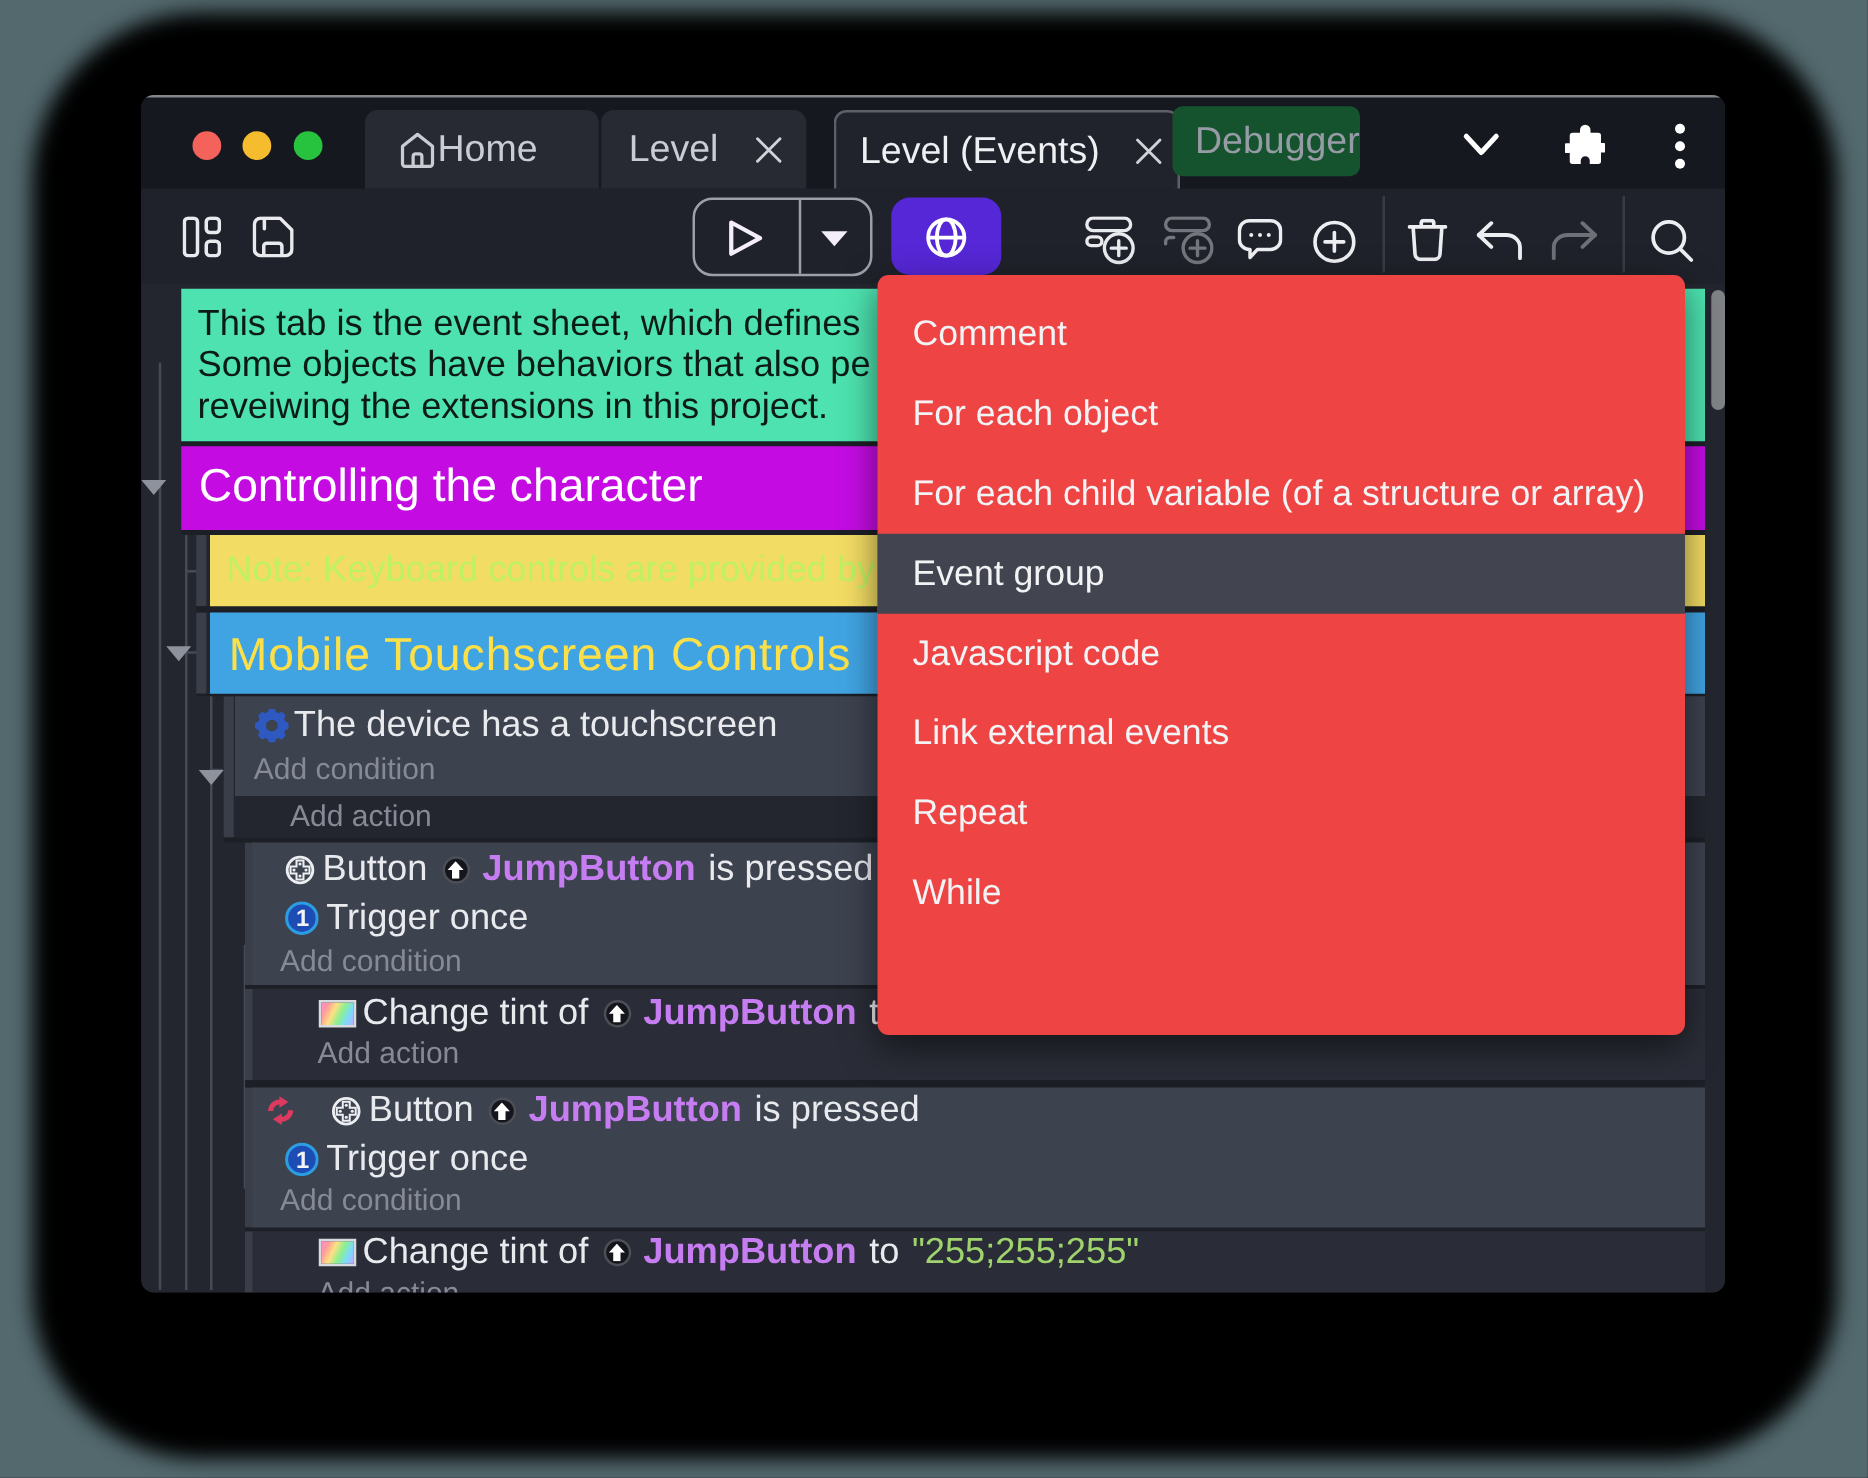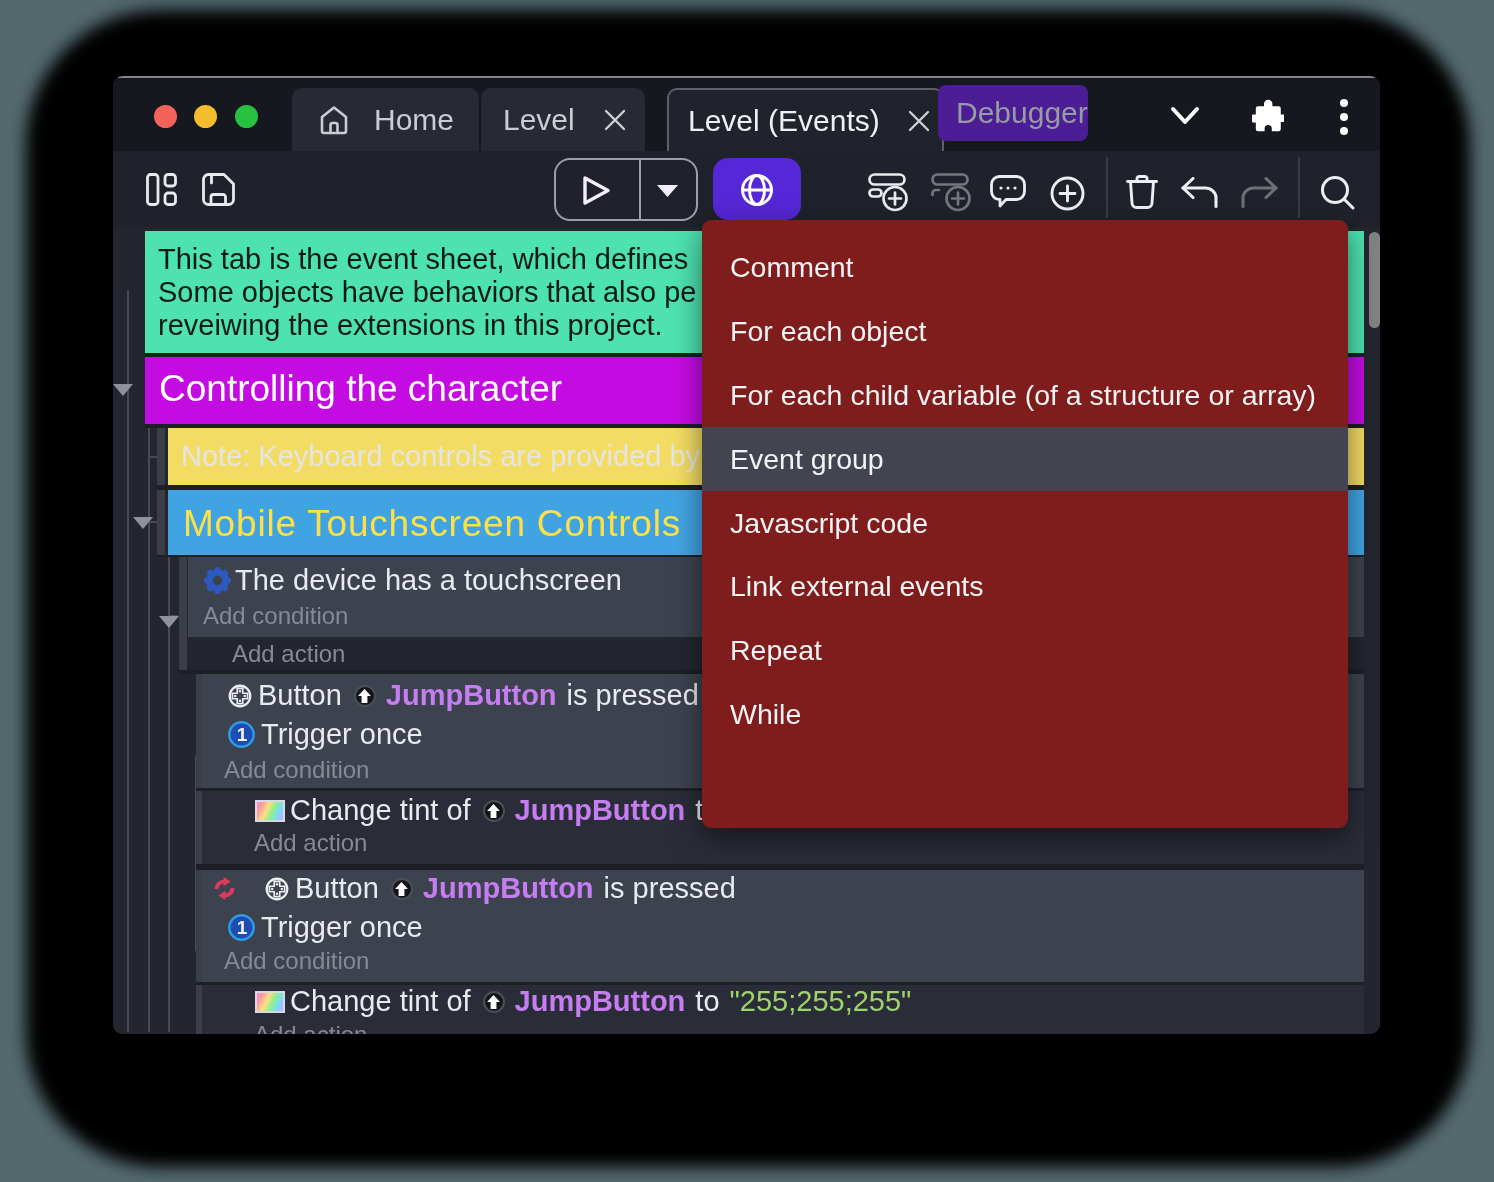--- a/index.html
+++ b/index.html
@@ -10,60 +10,60 @@
           filter: blur(8px); }
   #win { position:absolute; left:113px; top:76px; width:1267px; height:958px; border-radius:10px;
          background:#23252e; overflow:hidden; }
   #topline { position:absolute; left:0; top:0; width:100%; height:2px; background:#84868c; border-radius:10px 10px 0 0; }
   
   #titlebar { position:absolute; left:0; top:0; width:100%; height:75px; background:#16181f; }
   .light { position:absolute; top:29px; width:23px; height:23px; border-radius:50%; }
   .tab { position:absolute; top:12px; height:63px; background:#272a33; border-radius:10px 10px 0 0;
          display:flex; align-items:center; color:#c9ccd3; font-size:30px; white-space:nowrap; overflow:hidden; }
   .tab.active { background:#20232c; border:2px solid #5d6069; border-bottom:none; color:#eef0f3; }
-  .tab.debugger { background:#4c1d95; color:#979ba5;text-align:right; }
+  .tab.debugger { background:#14532d; color:#979ba5;text-align:right; }
   
   #toolbar { position:absolute; left:0; top:75px; width:100%; height:76px; background:#20222b; }
   .vsep { position:absolute; top:6px; width:2px; height:61px; background:#393c45; }
   #playbtn { position:absolute; left:441px; top:7px; width:144px; height:63px; border:2px solid #9a9fa9; border-radius:16px; }
   #playdiv { position:absolute; left:83px; top:0px; width:2px; height:59px; background:#9a9fa9; }
   #globebtn { position:absolute; left:600px; top:7px; width:88px; height:62px; background:#5627d6; border-radius:15px; }
   
   #sheet { position:absolute; left:0; top:151px; width:100%; height:807px; background:#24262f; }
   .blk { position:absolute; }
   .guide { position:absolute; width:2px; background:#454a55; }
   .rail { position:absolute; width:8px; background:#3a3e48; }
   .tri { position:absolute; width:0; height:0; border-left:10px solid transparent; border-right:10px solid transparent; border-top:12px solid #8e929d; }
   .row { position:absolute; display:flex; align-items:center; white-space:nowrap; }
   .etx { color:#e8eaee; font-size:29px; }
   .mut { color:#868a95; font-size:24px; }
   .jb  { color:#c77df2; font-weight:bold; font-size:29px; }
   .grn { color:#9fd36d; font-size:29px; }
   .upc { width:22px; height:22px; border-radius:50%; background:#14161c; border:2px solid #4c4f56; flex:none;
          display:flex; align-items:center; justify-content:center; color:#fff; }
   
-  #menu { position:absolute; left:702px; top:220px; width:646px; height:608px; background:#7f1d1d; border-radius:9px;
+  #menu { position:absolute; left:702px; top:220px; width:646px; height:608px; background:#ef4444; border-radius:9px;
           box-shadow:0 10px 28px rgba(0,0,0,.5); padding-top:15.5px; }
   .mi { height:63.9px; display:flex; align-items:center; padding-left:28px; color:#f2f3f5; font-size:28.5px; }
   .mi.hl { background:#42454f; }
 </style>
 </head>
 <body>
 <div id="blob"></div>
 <div id="win">
   <div id="titlebar">
     <div class="light" style="left:41px; background:#f4635b;"></div>
     <div class="light" style="left:81px; background:#f5bd2e;"></div>
     <div class="light" style="left:122px; background:#27c33e;"></div>
     <div class="tab" style="left:179px; width:187px;">
       <svg style="margin-left:26px;" width="32" height="32" viewBox="0 0 32 32" fill="none" stroke="#c9ccd3" stroke-width="2.6" stroke-linecap="round" stroke-linejoin="round">
         <path d="M4 13 L16 3.5 L28 13 L28 27 A2 2 0 0 1 26 29 L6 29 A2 2 0 0 1 4 27 Z"></path>
         <path d="M12.5 29 L12.5 21 A2 2 0 0 1 14.5 19 L17.5 19 A2 2 0 0 1 19.5 21 L19.5 29"></path>
       </svg>
-      <span style="margin-left:24px;">Home</span>
+      <span style="">Home</span>
     </div>
     <div class="tab" style="left:368px; width:164px;">
       <span style="margin-left:22px;">Level</span>
       <svg style="margin-left:28px;" width="24" height="24" viewBox="0 0 24 24" fill="none" stroke="#cfd2d6" stroke-width="2.3" stroke-linecap="round">
           <path d="M3 3 L21 21 M21 3 L3 21"></path>
         </svg>
     </div>
     <div class="tab active" style="left:554px; width:277px;">
       <span style="margin-left:19px;">Level (Events)</span>
       <svg style="margin-left:27px;" width="24" height="24" viewBox="0 0 24 24" fill="none" stroke="#cfd2d6" stroke-width="2.3" stroke-linecap="round">
@@ -192,21 +192,21 @@
     <div class="blk" style="left:75px; top:330px; width:1176px; height:80px; background:#3d424f;"></div>
     <div class="blk" style="left:75px; top:410px; width:1176px; height:33px; background:#23262f;"></div>
     <div class="blk" style="left:89px; top:447px; width:1162px; height:114px; background:#3d424f;"></div>
     <div class="blk" style="left:89px; top:564px; width:1162px; height:73px; background:#2a2d37;"></div>
     <div class="blk" style="left:89px; top:643px; width:1162px; height:112px; background:#3d424f;"></div>
     <div class="blk" style="left:89px; top:758px; width:1162px; height:49px; background:#2a2d37;"></div>
 
     <div class="abs" style="left:45px; top:16px; color:#0c1b16; font-size:29px; line-height:33px;">This tab is the event sheet, which defines<br>Some objects have behaviors that also pe<br>reveiwing the extensions in this project.</div>
 
     <div class="abs" style="left:46px; top:141px; color:#fff; font-size:37px;">Controlling the character</div>
-    <div class="abs" style="left:68px; top:213px; color:#e5e5e5; font-size:29px;">Note: Keyboard controls are provided by</div>
+    <div class="abs" style="left:68px; top:213px; color:#bef264; font-size:29px;">Note: Keyboard controls are provided by</div>
     <div class="abs" style="left:70px; top:276px; color:#fde047; font-size:37px; letter-spacing:0.8px;">Mobile Touchscreen Controls</div>
 
     <div class="row" style="left:91px; top:339px; height:29px;">
       <svg width="27" height="27" viewBox="0 0 27 27">
           <g fill="#2d59c0">
             <rect x="10.5" y="0" width="6" height="6" rx="2" transform="rotate(0 13.5 13.5)"></rect>
             <rect x="10.5" y="0" width="6" height="6" rx="2" transform="rotate(45 13.5 13.5)"></rect>
             <rect x="10.5" y="0" width="6" height="6" rx="2" transform="rotate(90 13.5 13.5)"></rect>
             <rect x="10.5" y="0" width="6" height="6" rx="2" transform="rotate(135 13.5 13.5)"></rect>
             <rect x="10.5" y="0" width="6" height="6" rx="2" transform="rotate(180 13.5 13.5)"></rect>

